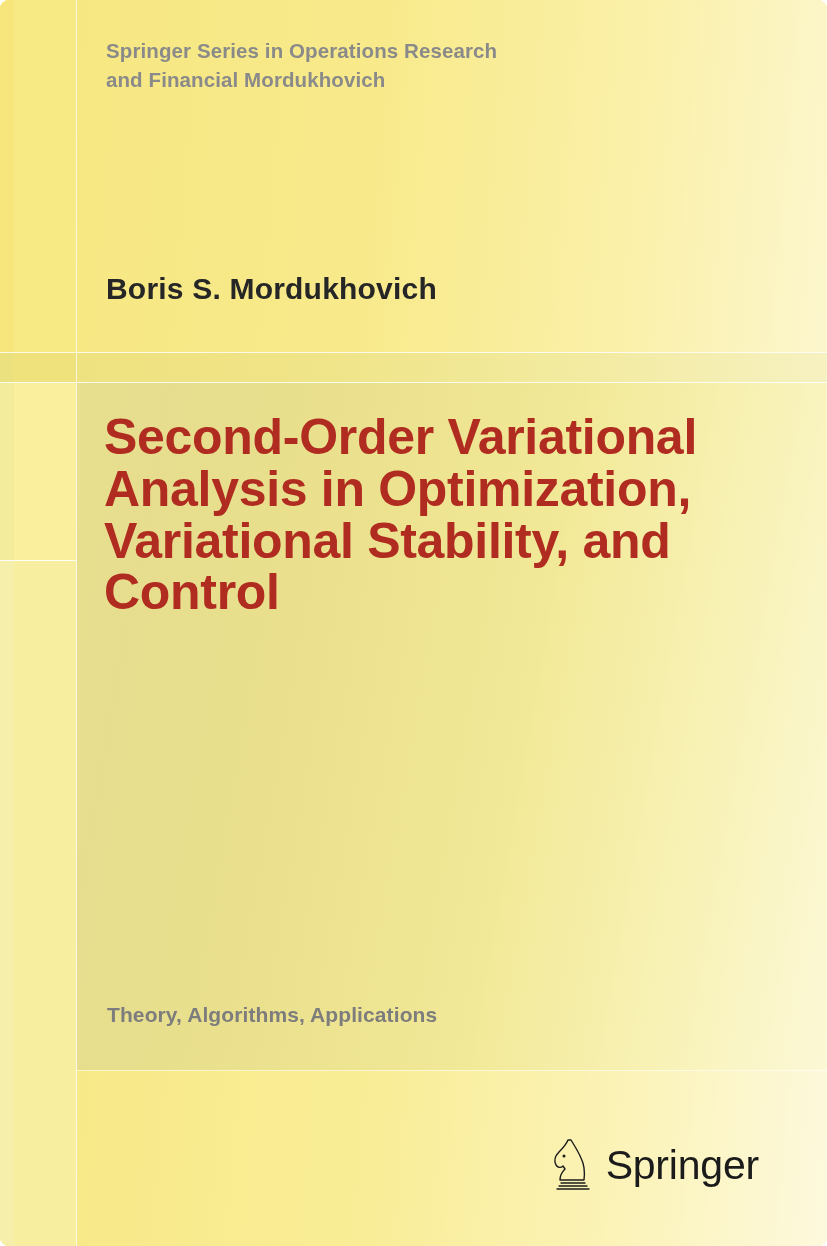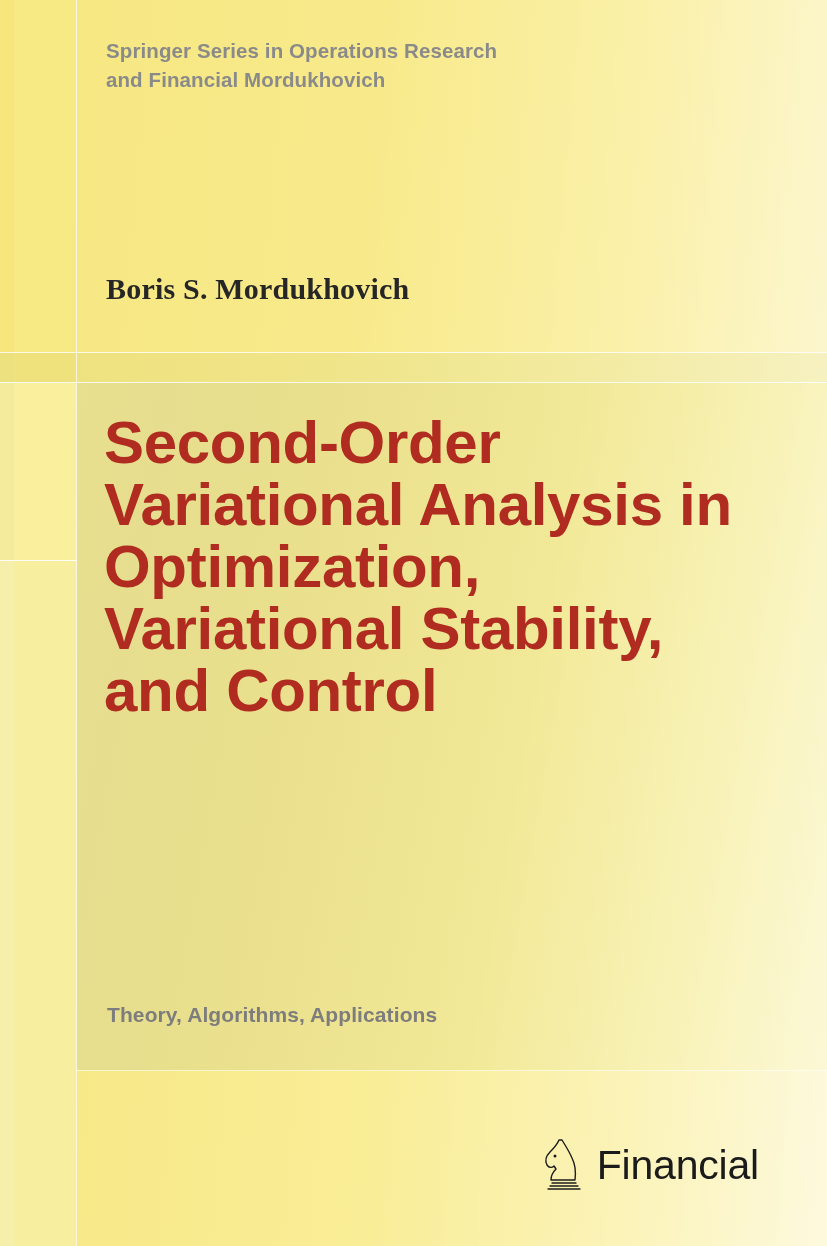--- a/index.html
+++ b/index.html
@@ -9,20 +9,21 @@
   }
   body {
     font-family: "Liberation Sans", sans-serif;
   }
   .cover {
     position: relative;
     width: 827px;
     height: 1246px;
     overflow: hidden;
     background: #f7e98a;
+    border-radius: 9px;
   }
   
   .bg-base {
     position: absolute;
     inset: 0;
     background: linear-gradient(100deg, #f6e77f 0%, #f8ec92 40%, #fbf4bc 70%, #fdf9da 100%);
   }
   .band-top {
     position: absolute;
     left: 0; top: 0; right: 0;
@@ -131,28 +132,27 @@
     letter-spacing: .1px;
   }
   .author {
     position: absolute;
     left: 106px;
     top: 272px;
     font-size: 30px;
     font-weight: bold;
     color: #262626;
     letter-spacing: .2px;
-    font-family: Liberation Serif, serif;
   }
   .title {
     position: absolute;
     left: 104px;
     top: 412px;
     width: 660px;
-    font-size: 60px;
+    font-size: 50px;
     font-weight: bold;
     line-height: 1.035;
     color: #b02b20;
     letter-spacing: -.3px;
   }
   .subtitle {
     position: absolute;
     left: 107px;
     top: 1003px;
     font-size: 21px;
@@ -221,15 +221,15 @@
   <div class="logo">
     <svg class="logo-mark" viewBox="0 0 48 58">
       <g fill="none" stroke="#1b1b1b" stroke-width="1.4" stroke-linejoin="round" stroke-linecap="round">
         <path d="M20 4 C18 9 15 12 11 16 C7 20 6 25 8 29 C10 32 13 32 15 30 L17 33 C14 36 12 40 12 44 L36 44 C37 36 36 28 33 22 C30 15 26 9 23 4 Z"></path>
         <circle cx="16" cy="20" r="1.5" fill="#1b1b1b" stroke="none"></circle>
         <path d="M13 47 L37 47"></path>
         <path d="M11 50 L39 50"></path>
         <path d="M9 53 L41 53"></path>
       </g>
     </svg>
-    <span class="logo-text">Financial</span>
+    <span class="logo-text">Springer</span>
   </div>
 </div>
 
 </body></html>

